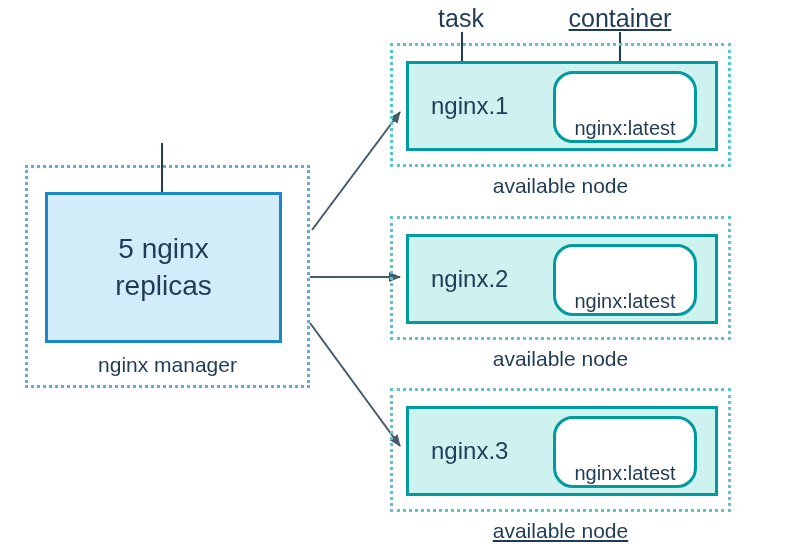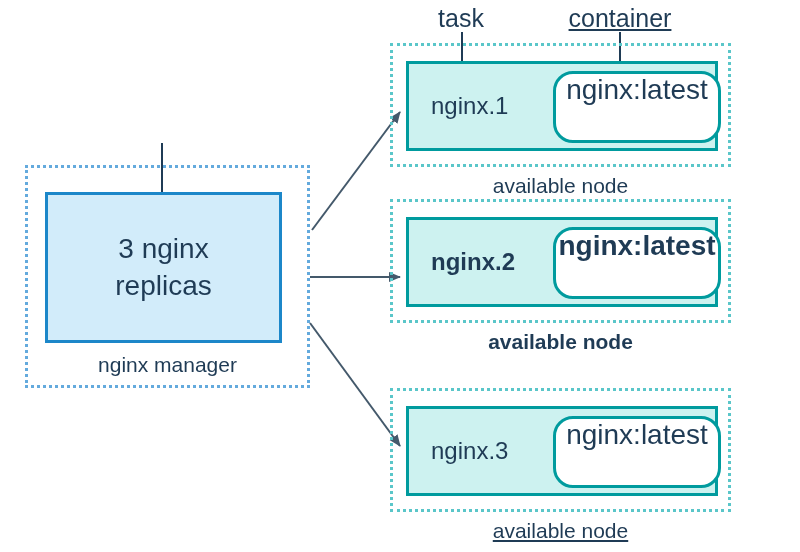--- a/index.html
+++ b/index.html
@@ -76,27 +76,27 @@
   .task-name {
     position: absolute;
     left: 22px; top: 0;
     height: 84px;
     display: flex; align-items: center;
     font-size: 24px;
   }
   .container-box {
     position: absolute;
     left: 144px; top: 7px;
-    width: 168px; height: 72px;
+    width: 144px; height: 72px;
     box-sizing: border-box;
     background: #ffffff;
     border: 3px solid var(--teal-border, #009b9e);
     border-radius: 20px;
-    display: flex; align-items: flex-start; justify-content: center;
-    font-size: 28px;
+    display: flex; align-items: flex-end; justify-content: center;
+    font-size: 20px;
   }
   .node-caption {
     width: 341px;
     text-align: center;
     font-size: 21px;
     margin-top: 7px;
   }
   #arrows {
     position: absolute;
     left: 0; top: 0;
@@ -110,21 +110,21 @@
 
   <div class="toplabel" style="left:411px; top:4px; width:100px;">task</div>
   <div class="toplabel" style="left:540px; top:4px; width:160px;text-decoration:underline;">container</div>
 
   <div class="leader" style="left:161px; top:143px; height:87px;"></div>
   <div class="leader" style="left:461px; top:32px; height:51px;"></div>
   <div class="leader" style="left:619px; top:32px; height:54px;"></div>
 
   <div class="mgr-dotted"></div>
   <div class="service-box">
-    <span>3 nginx
+    <span>5 nginx
 replicas</span>
   </div>
   <div class="mgr-caption">nginx manager</div>
 
   <svg id="arrows" width="800" height="552" viewBox="0 0 800 552">
     <defs>
       <marker id="ah" markerWidth="14" markerHeight="12" refX="11" refY="5" orient="auto" markerUnits="userSpaceOnUse">
         <path d="M0,0 L12,5 L0,10 z" fill="#44596b"></path>
       </marker>
     </defs>
@@ -138,21 +138,21 @@
       <div class="task-box">
         <div class="task-name">nginx.1</div>
         <div class="container-box">
           <span>nginx:latest</span>
         </div>
       </div>
     </div>
     <div class="node-caption">available node</div>
   </div>
 
-  <div class="node" style="top:199px;font-weight:bold;">
+  <div class="node" style="top:216px;">
     <div class="node-dotted">
       <div class="task-box">
         <div class="task-name">nginx.2</div>
         <div class="container-box">
           <span>nginx:latest</span>
         </div>
       </div>
     </div>
     <div class="node-caption">available node</div>
   </div>

